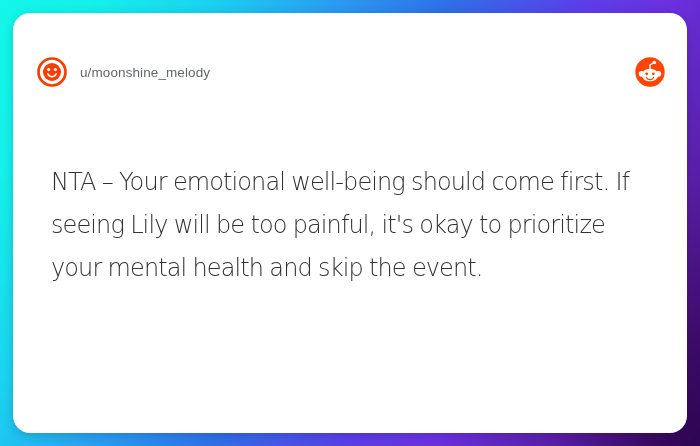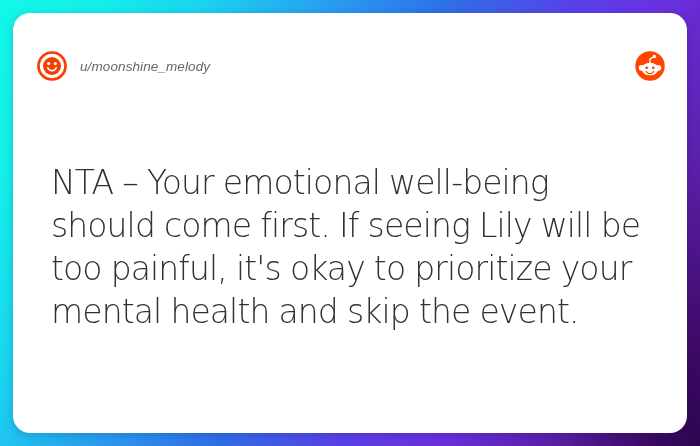--- a/index.html
+++ b/index.html
@@ -43,28 +43,27 @@
     background: #ffffff;
     border-radius: 17px;
     box-shadow: 0 2px 10px rgba(10, 10, 40, 0.18);
     overflow: hidden;
   }
 
   
   #card-header {
     position: absolute;
     left: 0;
-    top: 10px;
+    top: 16px;
     width: 100%;
     height: 86px;
     display: flex;
     align-items: center;
     box-sizing: border-box;
     padding: 0 22px 0 24px;
-    font-style: italic;
   }
 
   .avatar {
     flex: 0 0 auto;
     width: 30px;
     height: 30px;
     display: block;
   }
 
   .username {
@@ -93,21 +92,21 @@
     left: 0;
     top: 148px;
     width: 100%;
     box-sizing: border-box;
     padding: 0 34px 0 38px;
   }
 
   #post-text {
     margin: 0;
     font-family: "DejaVu Sans", sans-serif;
-    font-size: 33px;
+    font-size: 24px;
     line-height: 43px;
     font-weight: 300;
     color: #303133;
     letter-spacing: -0.9px;
     word-spacing: -0.5px;
   }
 </style>
 </head>
 <body>
 

